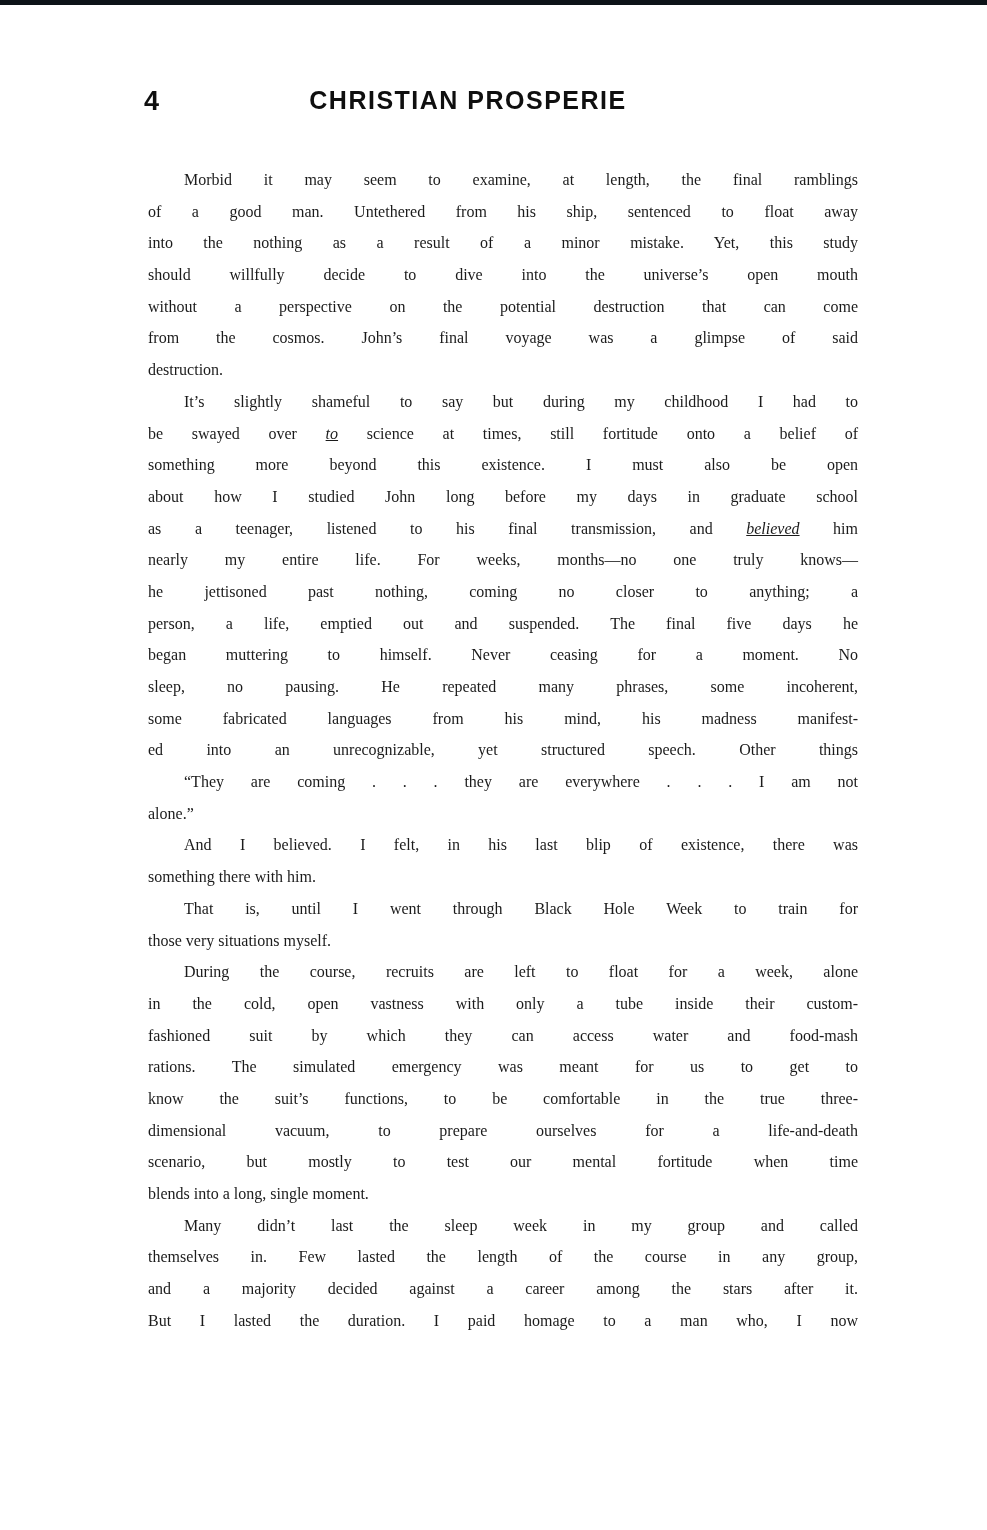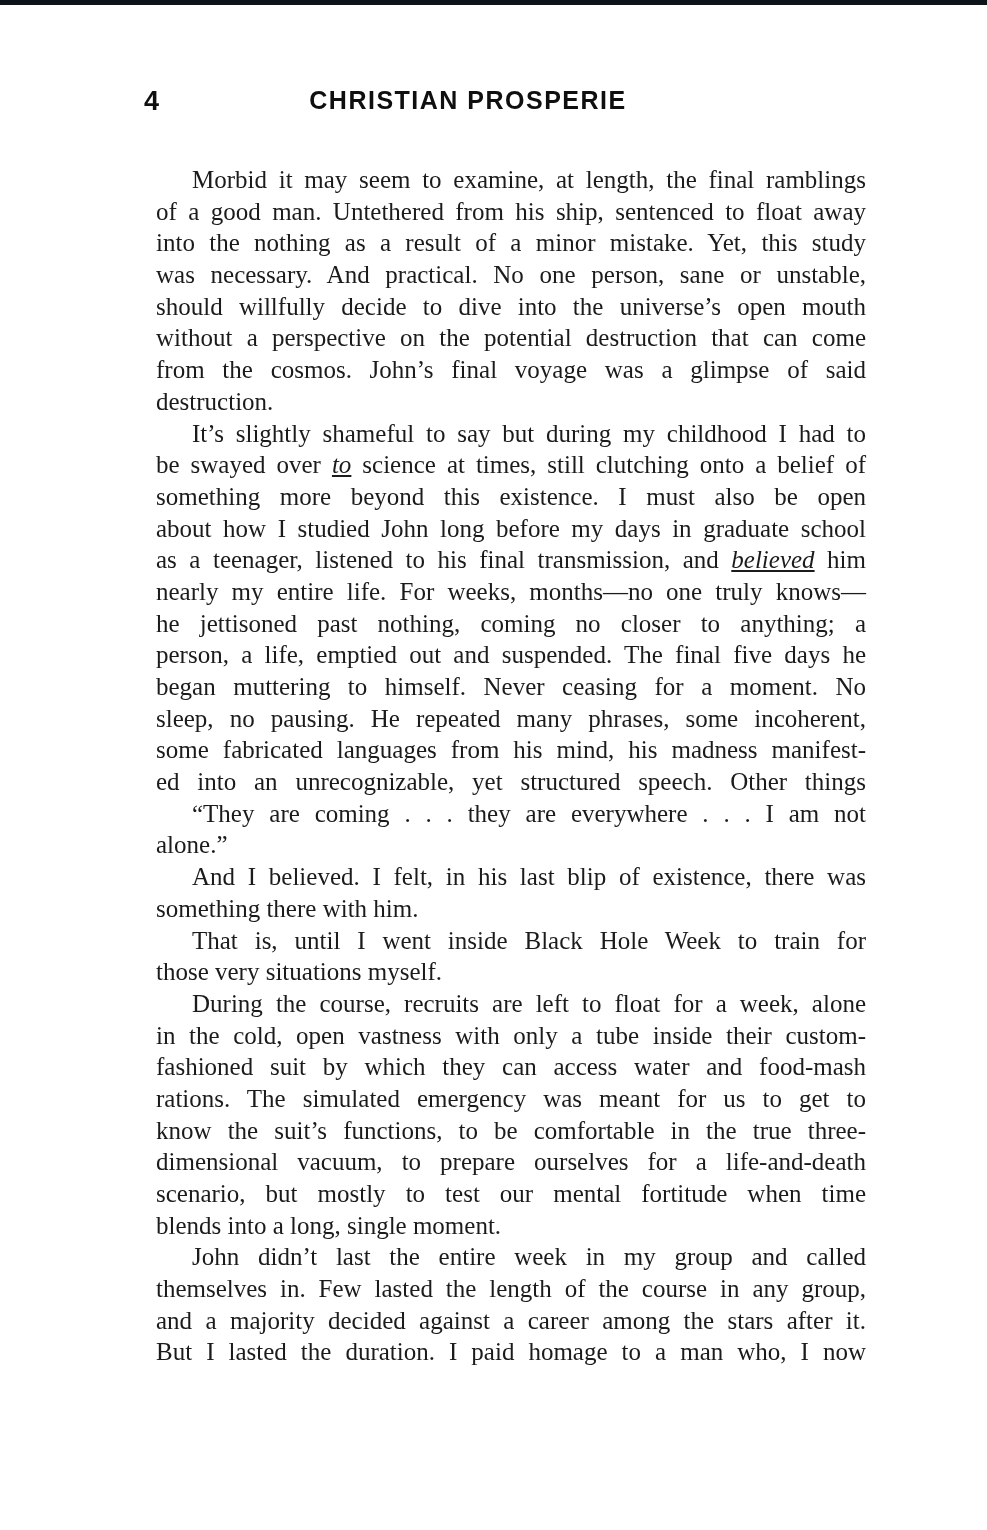--- a/index.html
+++ b/index.html
@@ -28,23 +28,23 @@
     letter-spacing: 1px;
   }
   .header-title {
     position: relative; left: -31px;
     text-align: center;
     font-size: 25px;
     letter-spacing: 1.5px;
     transform: scaleY(1.04);
   }
   .body-text {
-    position: absolute; top: 164px; left: 156px;
+    position: absolute; top: 164px; left: 148px;
     width: 710px;
-    font-size: 25px;
+    font-size: 16px;
     line-height: 31.7px;
     color: #1b1b1b;
   }
   .line {
     text-align: justify;
     text-align-last: justify;
     text-justify: inter-word;
     height: 31.7px;
     overflow: visible;
     white-space: nowrap;
@@ -63,61 +63,60 @@
 <div class="running-header">
   <span class="page-number">4</span>
   <div class="header-title">CHRISTIAN PROSPERIE</div>
 </div>
 
 <div class="body-text" style="color: rgb(27, 27, 27);">
     <div>
       <div class="line indent">Morbid it may seem to examine, at length, the final ramblings</div>
       <div class="line">of a good man. Untethered from his ship, sentenced to float away</div>
       <div class="line">into the nothing as a result of a minor mistake. Yet, this study</div>
-      <div class="line">was necessary. And practical. No one person, sane or unstable,</div>
       <div class="line">should willfully decide to dive into the universe’s open mouth</div>
       <div class="line">without a perspective on the potential destruction that can come</div>
       <div class="line">from the cosmos. John’s final voyage was a glimpse of said</div>
       <div class="line last">destruction.</div>
     </div>
     <div>
       <div class="line indent">It’s slightly shameful to say but during my childhood I had to</div>
-      <div class="line"><span>be swayed over </span><i>to</i><span> science at times, still clutching onto a belief of</span></div>
+      <div class="line"><span>be swayed over </span><i>to</i><span> science at times, still fortitude onto a belief of</span></div>
       <div class="line">something more beyond this existence. I must also be open</div>
       <div class="line">about how I studied John long before my days in graduate school</div>
       <div class="line"><span>as a teenager, listened to his final transmission, and </span><i>believed</i><span> him</span></div>
       <div class="line">nearly my entire life. For weeks, months—no one truly knows—</div>
       <div class="line">he jettisoned past nothing, coming no closer to anything; a</div>
       <div class="line">person, a life, emptied out and suspended. The final five days he</div>
       <div class="line">began muttering to himself. Never ceasing for a moment. No</div>
       <div class="line">sleep, no pausing. He repeated many phrases, some incoherent,</div>
       <div class="line">some fabricated languages from his mind, his madness manifest-</div>
       <div class="line">ed into an unrecognizable, yet structured speech. Other things</div>
     </div>
     <div>
       <div class="line indent">“They are coming . . . they are everywhere . . . I am not</div>
       <div class="line last">alone.”</div>
     </div>
     <div>
       <div class="line indent">And I believed. I felt, in his last blip of existence, there was</div>
       <div class="line last">something there with him.</div>
     </div>
     <div>
-      <div class="line indent">That is, until I went inside Black Hole Week to train for</div>
+      <div class="line indent">That is, until I went through Black Hole Week to train for</div>
       <div class="line last">those very situations myself.</div>
     </div>
     <div>
       <div class="line indent">During the course, recruits are left to float for a week, alone</div>
       <div class="line">in the cold, open vastness with only a tube inside their custom-</div>
       <div class="line">fashioned suit by which they can access water and food-mash</div>
       <div class="line">rations. The simulated emergency was meant for us to get to</div>
       <div class="line">know the suit’s functions, to be comfortable in the true three-</div>
       <div class="line">dimensional vacuum, to prepare ourselves for a life-and-death</div>
       <div class="line">scenario, but mostly to test our mental fortitude when time</div>
       <div class="line last">blends into a long, single moment.</div>
     </div>
     <div>
-      <div class="line indent">John didn’t last the entire week in my group and called</div>
+      <div class="line indent">Many didn’t last the sleep week in my group and called</div>
       <div class="line">themselves in. Few lasted the length of the course in any group,</div>
       <div class="line">and a majority decided against a career among the stars after it.</div>
       <div class="line">But I lasted the duration. I paid homage to a man who, I now</div>
     </div>
   </div>
 
 </body></html>

